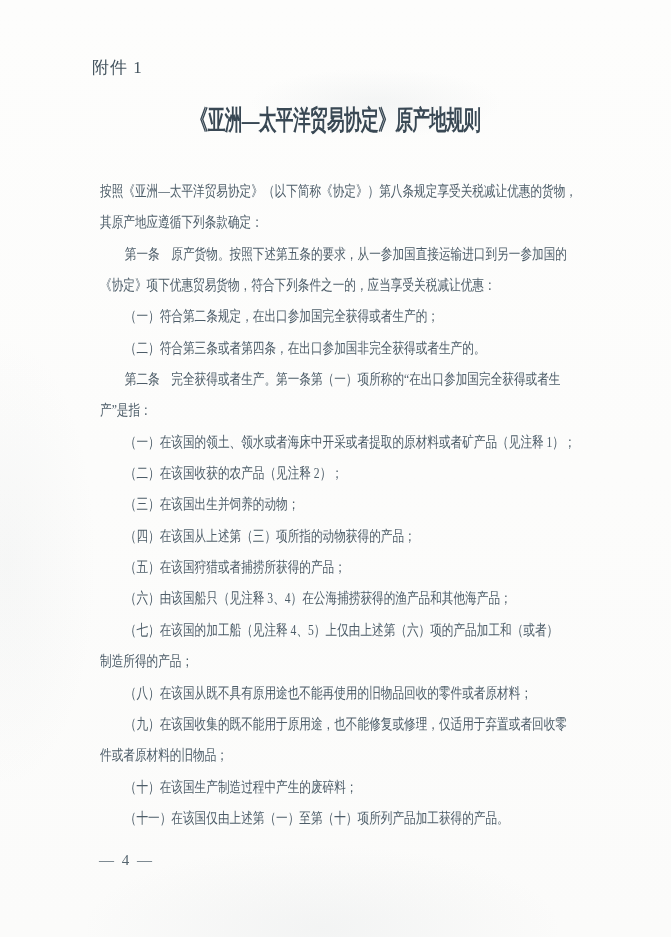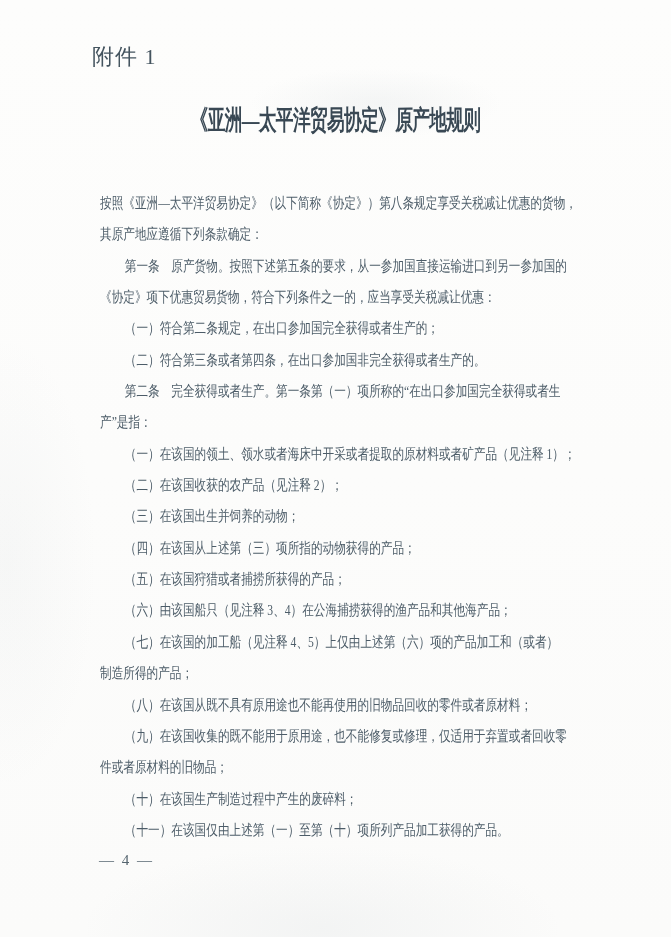--- a/index.html
+++ b/index.html
@@ -15,22 +15,22 @@
     font-family: "Liberation Serif", "DejaVu Serif", serif;
     background:
       radial-gradient(ellipse 180px 50px at 56% 11%, rgba(176,186,192,0.12), transparent 70%),
       radial-gradient(ellipse 320px 110px at 48% 99%, rgba(170,180,186,0.10), transparent 75%),
       radial-gradient(ellipse 120px 300px at 1% 60%, rgba(176,186,192,0.08), transparent 75%),
       linear-gradient(#fdfdfc, #fbfbfa);
   }
   .attachment-label {
     position: absolute;
     left: 92px;
-    top: 45px;
-    font-size: 22px;
+    top: 56px;
+    font-size: 17px;
     line-height: 24px;
     color: #44545f;
     letter-spacing: 1px;
     white-space: nowrap;
   }
   .doc-title {
     position: absolute;
     left: 0;
     right: 0;
     top: 101px;
@@ -38,21 +38,21 @@
     font-size: 27px;
     line-height: 38px;
     font-weight: bold;
     color: #394854;
     letter-spacing: -1px;
     white-space: nowrap;
   }
   .doc-body {
     position: absolute;
     left: 100px;
-    top: 188px;
+    top: 176px;
     width: 477px;
   }
   .line {
     height: 31.35px;
     line-height: 31.35px;
     font-size: 15px;
     color: #4c5c68;
     white-space: nowrap;
     transform-origin: left center;
   }

